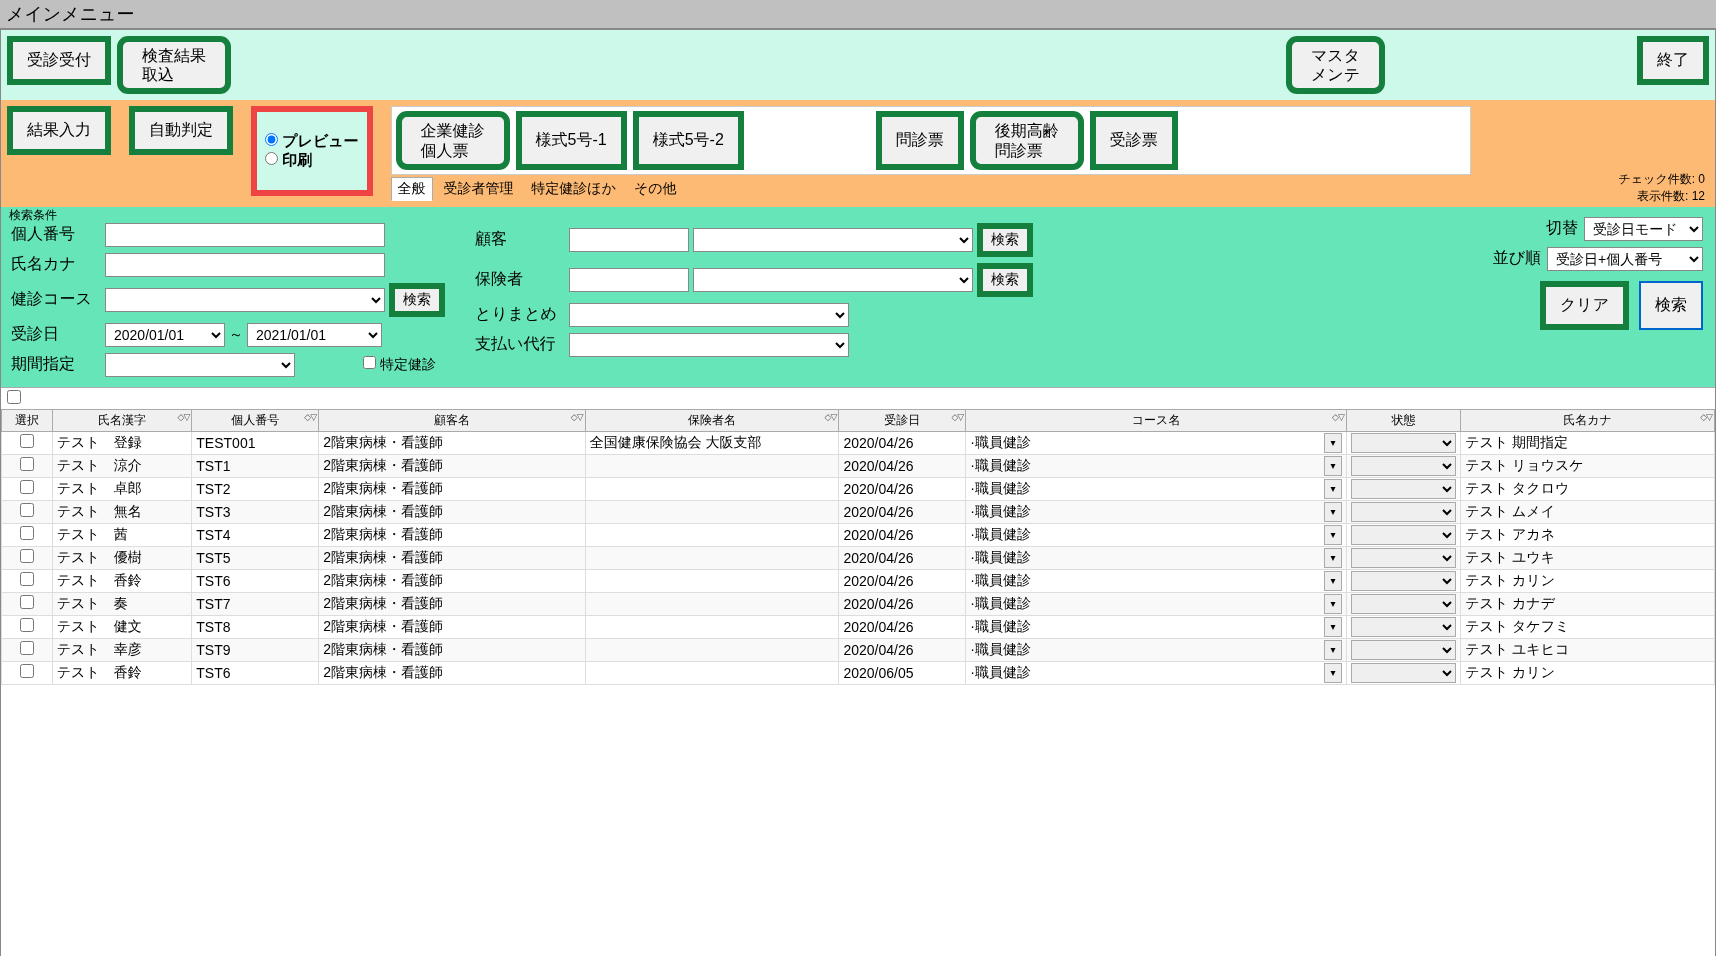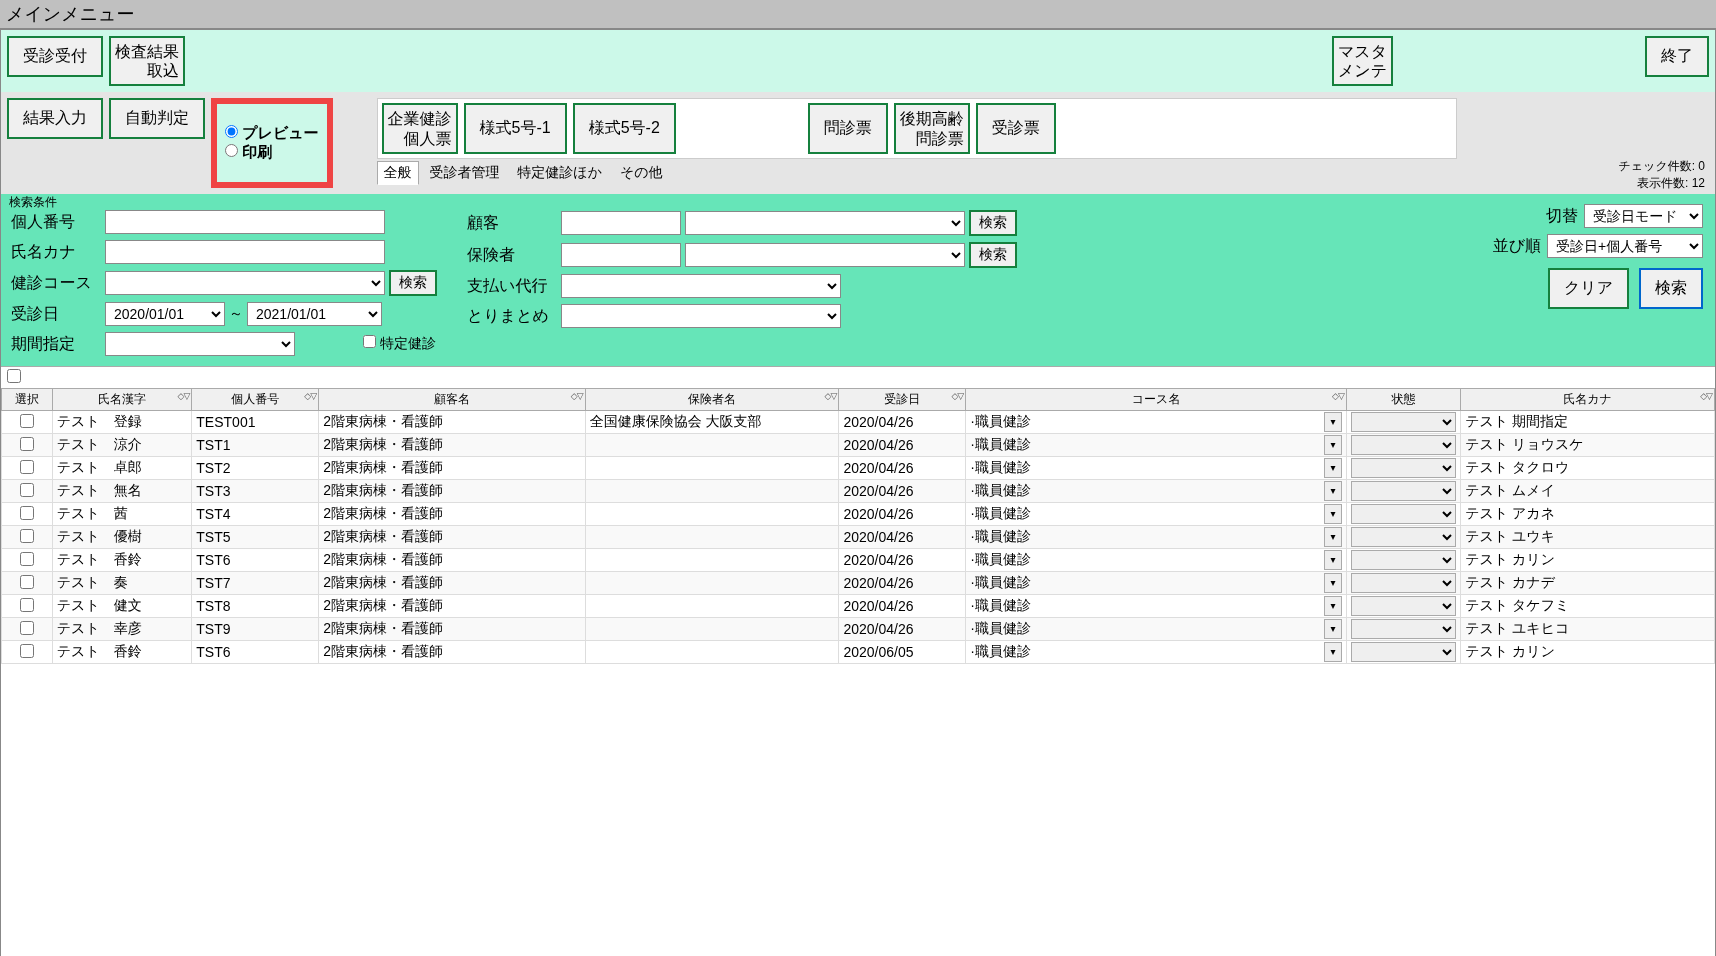--- a/index.html
+++ b/index.html
@@ -1,24 +1,24 @@
 <!DOCTYPE html>
 <html><head>
 <meta charset="utf-8">
 <style>
 * { box-sizing: border-box; margin: 0; padding: 0; }
 body { font-family: "MS PGothic", "Meiryo", sans-serif; font-size: 14px; background: #fff; color: #000; }
 .title-bar { background: #c0c0c0; padding: 2px 6px; font-size: 18px; border-bottom: 1px solid #888; }
 .outer { border: 1px solid #888; height: 948px; position: relative; }
 .top-bar { background: #ccf9e9; padding: 6px; display: flex; align-items: flex-start; gap: 6px; }
-.btn { background: #f0f0f0; border: 2px solid #15803d; padding: 8px 14px; font-size: 16px; cursor: pointer; font-family: inherit; }
-.btn.tall { padding: 4px 4px; line-height: 1.2; text-align: right; }
+.btn { background: #f0f0f0; border: 6px solid #15803d; padding: 8px 14px; font-size: 16px; cursor: pointer; font-family: inherit; }
+.btn.tall { padding: 4px 19px; line-height: 1.2; text-align: left; border-radius: 11px; }
 .btn.small { padding: 2px 8px; font-size: 14px; }
 .btn.primary { border: 2px solid #0066cc; }
-.section-2 { background: #e5e5e5; padding: 6px; display: flex; align-items: flex-start; gap: 6px; position: relative; }
+.section-2 { background: #fdba74; padding: 6px; display: flex; align-items: flex-start; gap: 18px; position: relative; }
 .radio-box { background: #ccf9e9; border: 6px solid #ef4444; padding: 20px 8px; }
 .radio-box label { display: block; font-size: 15px; font-weight: bold; }
 .form-row { display: flex; align-items: flex-start; }
 .tab-strip { font-size: 14px; margin-top: 2px; }
 .tab-strip span { display: inline-block; padding: 2px 6px; border: 1px solid transparent; }
 .tab-strip span.active { background: #fff; border-color: #aaa; border-bottom-color: #fff; }
 .counts { position: absolute; right: 10px; bottom: 2px; font-size: 12px; text-align: right; }
 .search-panel { background: #66e5b8; padding: 6px 10px 10px 10px; position: relative; }
 .search-panel .caption { font-size: 12px; position: absolute; top: 0; left: 8px; }
 .search-grid { display: flex; gap: 30px; padding-top: 10px; }
@@ -61,21 +61,21 @@
     <button class="btn">終了</button>
   </div>
 
   <div class="section-2">
     <button class="btn">結果入力</button>
     <button class="btn">自動判定</button>
     <div class="radio-box">
       <label><input type="radio" name="om" checked="" style=""> <span>プレビュー</span></label>
       <label><input type="radio" name="om" style=""> <span>印刷</span></label>
     </div>
-    <div class="form-row" style="flex-direction:column;margin-left:38px;">
+    <div class="form-row" style="flex-direction:column;">
       <div style="display:flex; gap:6px; background:#fff; padding:4px; border:1px solid #ccc; width:1080px;">
         <button class="btn tall" style="white-space:pre;">企業健診
 個人票</button>
         <button class="btn">様式5号-1</button>
         <button class="btn">様式5号-2</button>
         <div style="width:120px"></div>
         <button class="btn">問診票</button>
         <button class="btn tall" style="white-space:pre;">後期高齢
 問診票</button>
         <button class="btn">受診票</button>
@@ -131,25 +131,25 @@
           <select class="combo" style="width:280px"></select>
           <button class="btn small">検索</button>
         </div>
         <div class="search-row">
           <span class="lbl">保険者</span>
           <input class="txt" style="width: 120px;">
           <select class="combo" style="width:280px"></select>
           <button class="btn small">検索</button>
         </div>
         <div class="search-row">
+          <span class="lbl">とりまとめ</span>
+          <select class="combo" style="width:280px"></select>
+        </div>
+        <div class="search-row">
           <span class="lbl">支払い代行</span>
-          <select class="combo" style="width:280px"></select>
-        </div>
-        <div class="search-row">
-          <span class="lbl">とりまとめ</span>
           <select class="combo" style="width:280px"></select>
         </div>
       </div>
     </div>
 
     <div class="right-controls">
       <div class="row">
         <span class="lbl-r">切替</span>
         <select class="combo" style="width:119px"><option>受診日モード</option></select>
       </div>

